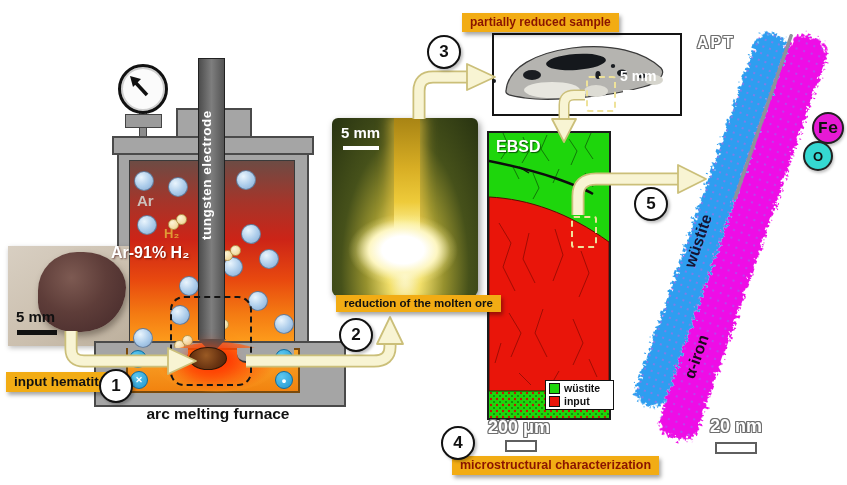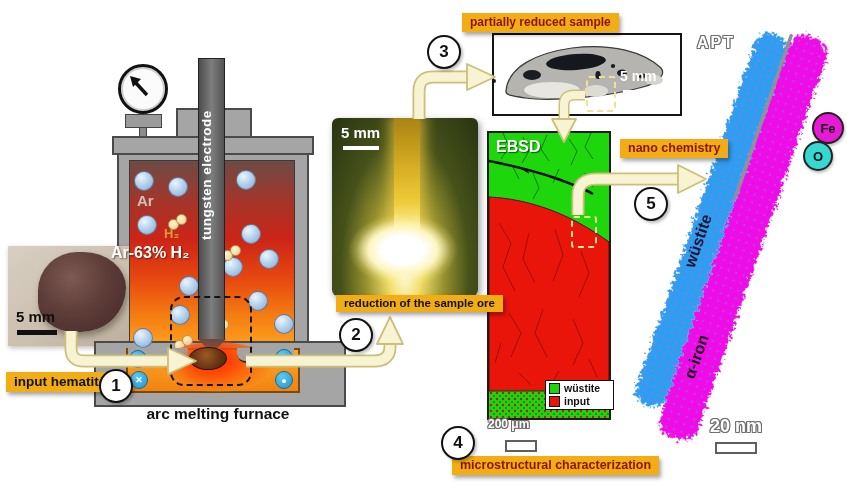--- a/index.html
+++ b/index.html
@@ -94,21 +94,21 @@
   #ebsd-title{position:absolute;left:7px;top:5px;color:#fff;font-weight:bold;font-size:16px;z-index:4;
     text-shadow:1px 1px 1px rgba(0,60,0,.8);}
   #ebsd-legend{position:absolute;left:56px;top:247px;width:61px;background:#fff;border:1.5px solid #111;
     z-index:4;padding:2px 3px;display:flex;flex-direction:column;gap:2px;}
   .leg-row{display:flex;align-items:center;gap:4px;}
   .leg-swatch{width:9px;height:9px;border:1px solid #111;flex:none;}
   .leg-label{font-weight:bold;font-size:10.5px;color:#111;line-height:1;}
   
   .ion-badge{position:absolute;border-radius:50%;border:2px solid #222;display:flex;align-items:center;
     justify-content:center;font-weight:bold;color:#111;z-index:6;box-shadow:1px 2px 3px rgba(0,0,0,.25);}
-  #ion-fe{left:812px;top:112px;width:28px;height:28px;background:#e61ad5;font-size:13px;}
+  #ion-fe{left:812px;top:112px;width:28px;height:28px;background:#e61ad5;font-size:17px;font-family:Liberation Mono, monospace;}
   #ion-o{left:803px;top:141px;width:26px;height:26px;background:#35d9d2;font-size:13px;}
   #apt-title{left:697px;top:34px;font-size:16px;letter-spacing:2px;}
   
   #overlay{position:absolute;left:0;top:0;z-index:6;pointer-events:none;}
   #apt-svg{position:absolute;left:600px;top:0;z-index:3;}
   #sample-svg,#ebsd-svg{position:absolute;left:0;top:0;}
 </style>
 </head>
 <body>
 
@@ -158,21 +158,21 @@
       <i></i>
       <i></i>
     </div>
   <div class="h2pair" style="left:174px;top:335px;">
       <i></i>
       <i></i>
     </div>
 
   <span id="gas-ar-label" class="abs">Ar</span>
   <span id="gas-h2-label" class="abs">H₂</span>
-  <span id="atmosphere-label" class="abs">Ar-63% H₂</span>
+  <span id="atmosphere-label" class="abs">Ar-91% H₂</span>
 
   <div id="electrode" class="abs"></div>
   <div id="electrode-tip" class="abs"></div>
   <div id="electrode-label" class="abs">tungsten electrode</div>
 
   <div id="hearth-flange" class="metal"></div>
   <div id="hearth-inner" class="abs"></div>
   <div id="hearth-glow" class="abs"></div>
   <div id="notch-left" class="notch"></div>
   <div id="notch-right" class="notch"></div>
@@ -256,21 +256,21 @@
       <div class="leg-row">
           <span class="leg-swatch" style="background:#1ed60c;"></span>
         <span class="leg-label">wüstite</span>
         </div>
       <div class="leg-row">
           <span class="leg-swatch" style="background:#e9150a;"></span>
         <span class="leg-label">input</span>
         </div>
     </div>
   </div>
-  <span class="outline-text" style="left:488px;top:417px;font-size:12px;">200 μm</span>
+  <span class="outline-text" style="left:488px;top:417px;font-size:18px;">200 μm</span>
   <div class="outline-bar" style="left:505px;top:440px;width:28px;height:8px;"></div>
 
   <svg id="apt-svg" width="247" height="485" viewBox="0 0 247 485">
     <defs>
       <filter id="rough" x="-25%" y="-25%" width="150%" height="150%">
         <feTurbulence type="fractalNoise" baseFrequency="0.28" numOctaves="3" seed="7" result="n"></feTurbulence>
         <feDisplacementMap in="SourceGraphic" in2="n" scale="13" xChannelSelector="R" yChannelSelector="G"></feDisplacementMap>
       </filter>
       <pattern id="pinkdots" width="7" height="7" patternUnits="userSpaceOnUse">
         <circle cx="2" cy="3" r="1" fill="#e84fe0" opacity="0.55"></circle>
@@ -314,24 +314,23 @@
       <path d="M585,95 L574,95 Q564,95 564,105 L564,119" stroke="#f8f4d3" stroke-width="8"></path>
       <polygon points="564,142 552,119 576,119" fill="#f8f4d3" stroke="#cbbf79" stroke-width="1.8" stroke-linejoin="round"></polygon>
 
       <path d="M578,215 L578,196 Q578,179 596,179 L678,179" stroke="#cbbf79" stroke-width="13"></path>
       <path d="M578,215 L578,196 Q578,179 596,179 L678,179" stroke="#f8f4d3" stroke-width="9.5"></path>
       <polygon points="706,179 678,165 678,193" fill="#f8f4d3" stroke="#cbbf79" stroke-width="1.8" stroke-linejoin="round"></polygon>
     </g>
   </svg>
 
   <span class="tag" style="left:6px;top:372px;font-size:13.5px;">input hematite</span>
-  <span class="tag" style="left:336px;top:295px;font-size:11.5px;">reduction of the sample ore</span>
+  <span class="tag" style="left:336px;top:295px;font-size:11.5px;">reduction of the molten ore</span>
   <span class="tag dark" style="left:462px;top:13px;font-size:12px;">partially reduced sample</span>
   <span class="tag dark" style="left:452px;top:456px;font-size:12.5px;">microstructural characterization</span>
-  <span class="tag dark" style="left:620px;top:139px;font-size:12.5px;">nano chemistry</span>
 
   <div class="stepnum" style="left:99px;top:369px;">1</div>
   <div class="stepnum" style="left:339px;top:318px;">2</div>
   <div class="stepnum" style="left:427px;top:35px;">3</div>
   <div class="stepnum" style="left:441px;top:426px;">4</div>
   <div class="stepnum" style="left:634px;top:187px;">5</div>
 
 </div>
 
 </body></html>

